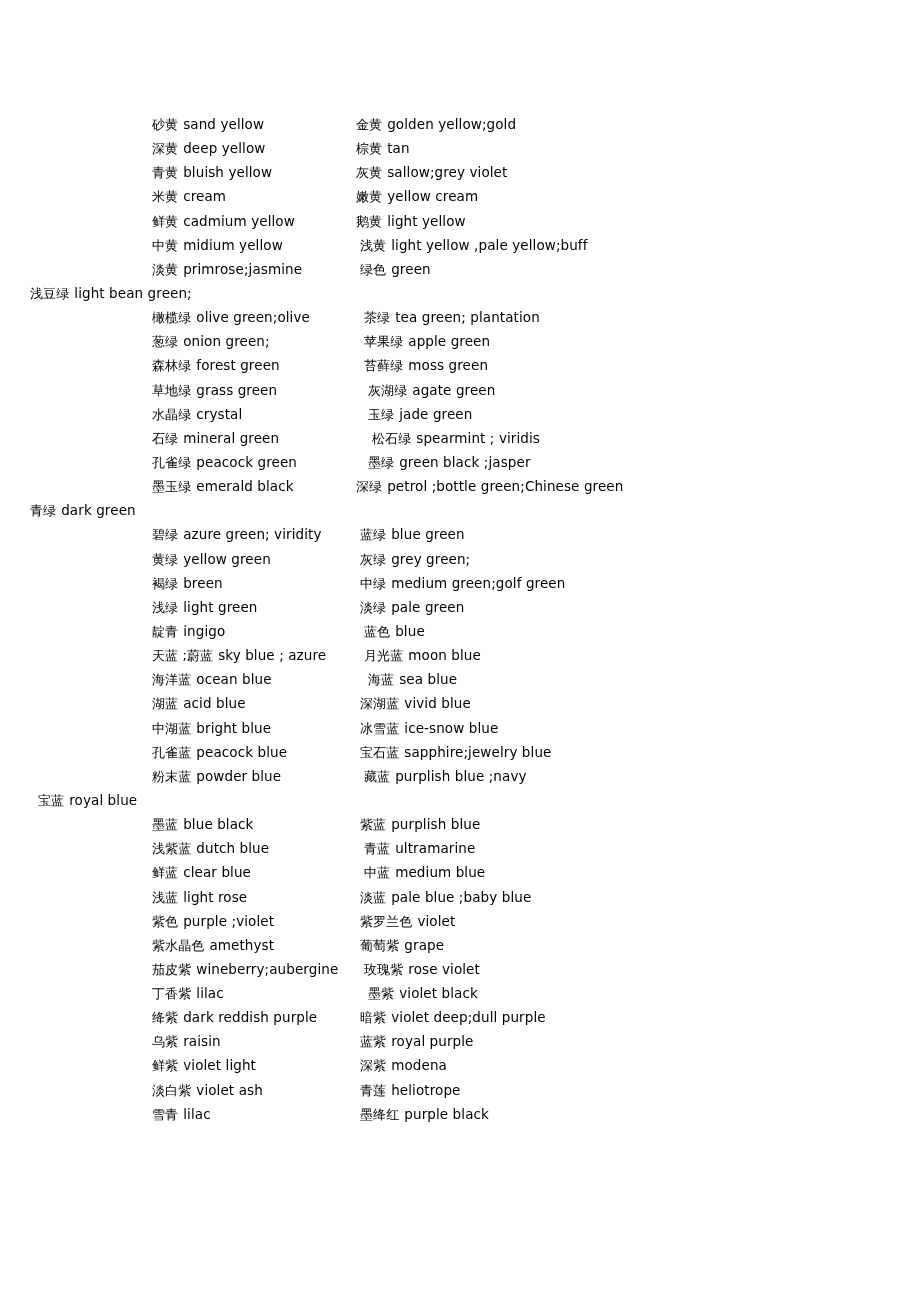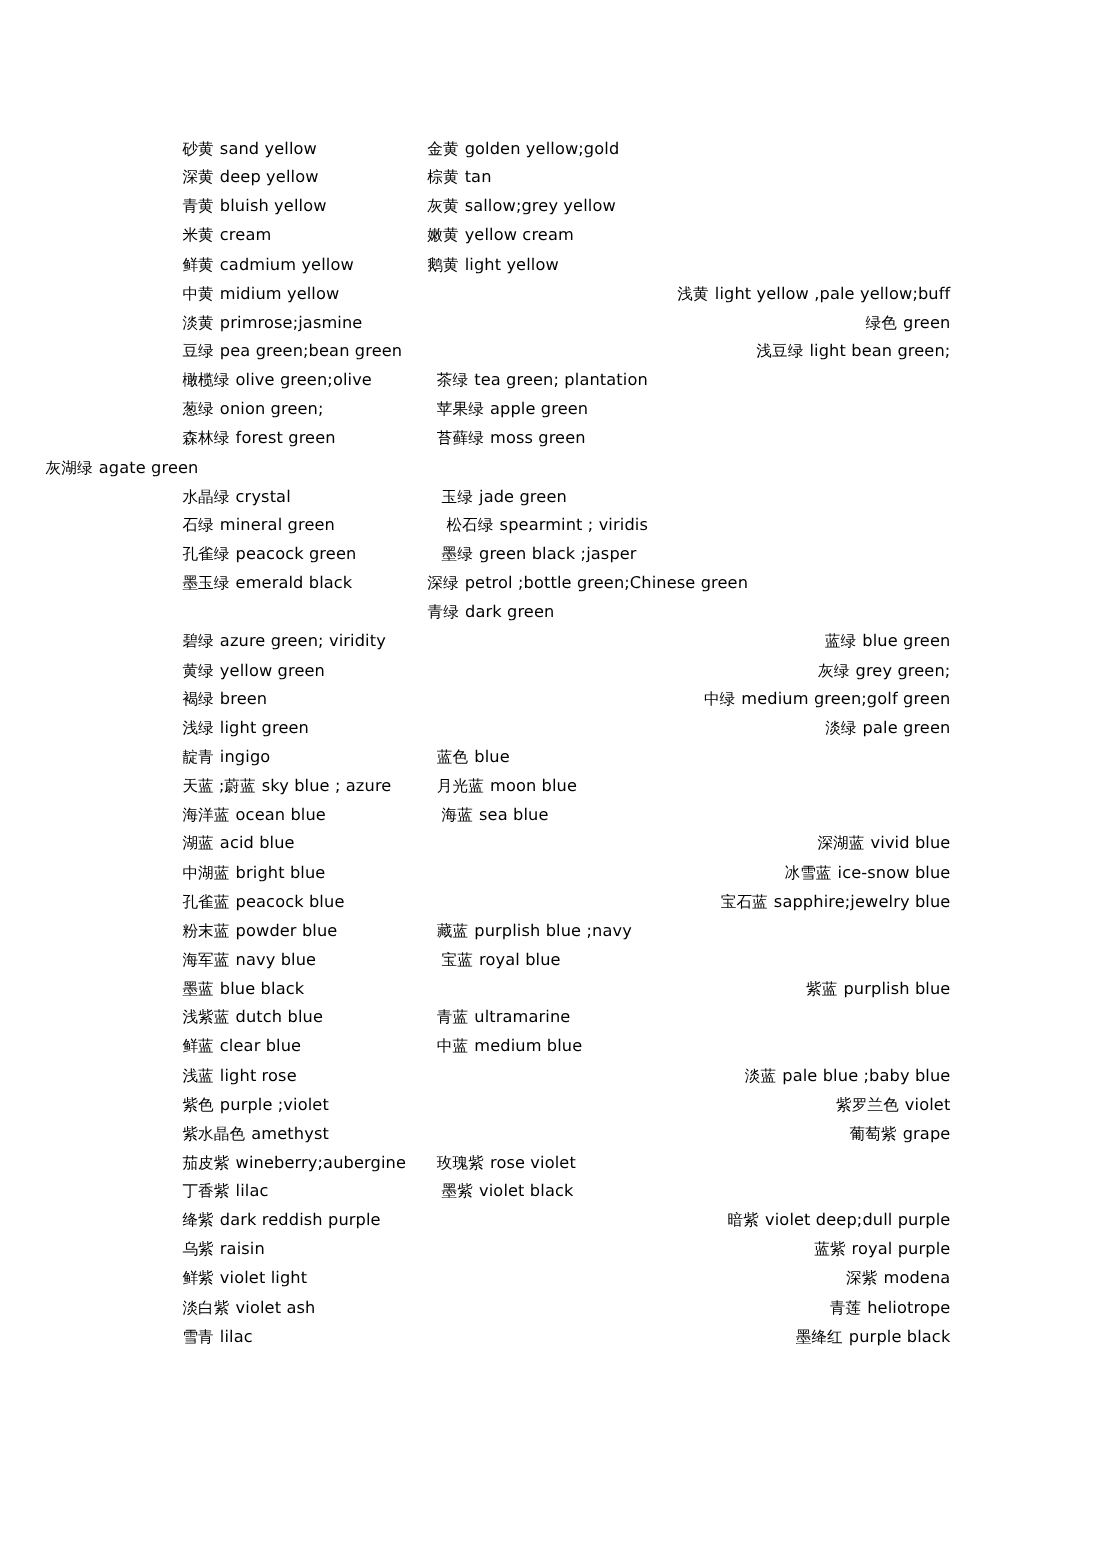--- a/index.html
+++ b/index.html
@@ -61,75 +61,75 @@
   .en {
     font-family: "DejaVu Sans", "Liberation Sans", sans-serif;
     font-size: 13.5px;
   }
   .sp {
     display: inline-block;
     width: 5px;
   }
   
   .i0 { padding-left: 14px; }
-  .i1 { padding-left: 18px; text-align: right; }
+  .i1 { padding-left: 18px; }
   .i2 { padding-left: 22px; }
   .i3 { padding-left: 26px; }
   .i4 { padding-left: 30px; }
 </style>
 </head>
 <body style="background: rgb(255, 255, 255); color: rgb(0, 0, 0);">
 
 <div id="page" style="background: rgb(255, 255, 255);">
   <div id="glossary">
       <div class="row">
         <div class="col col-left"><span class="cn">砂黄</span><span class="sp"></span><span class="en">sand yellow</span></div>
         <div class="col col-right i0"><span class="cn">金黄</span><span class="sp"></span><span class="en">golden yellow;gold</span></div>
       </div>
       <div class="row">
         <div class="col col-left"><span class="cn">深黄</span><span class="sp"></span><span class="en">deep yellow</span></div>
         <div class="col col-right i0"><span class="cn">棕黄</span><span class="sp"></span><span class="en">tan</span></div>
       </div>
       <div class="row">
         <div class="col col-left"><span class="cn">青黄</span><span class="sp"></span><span class="en">bluish yellow</span></div>
-        <div class="col col-right i0"><span class="cn">灰黄</span><span class="sp"></span><span class="en">sallow;grey yellow</span></div>
+        <div class="col col-right i0"><span class="cn">灰黄</span><span class="sp"></span><span class="en">sallow;grey violet</span></div>
       </div>
       <div class="row">
         <div class="col col-left"><span class="cn">米黄</span><span class="sp"></span><span class="en">cream</span></div>
         <div class="col col-right i0"><span class="cn">嫩黄</span><span class="sp"></span><span class="en">yellow cream</span></div>
       </div>
       <div class="row">
         <div class="col col-left"><span class="cn">鲜黄</span><span class="sp"></span><span class="en">cadmium yellow</span></div>
         <div class="col col-right i0"><span class="cn">鹅黄</span><span class="sp"></span><span class="en">light yellow</span></div>
       </div>
       <div class="row">
         <div class="col col-left"><span class="cn">中黄</span><span class="sp"></span><span class="en">midium yellow</span></div>
         <div class="col col-right i1"><span class="cn">浅黄</span><span class="sp"></span><span class="en">light yellow ,pale yellow;buff</span></div>
       </div>
       <div class="row">
         <div class="col col-left"><span class="cn">淡黄</span><span class="sp"></span><span class="en">primrose;jasmine</span></div>
         <div class="col col-right i1"><span class="cn">绿色</span><span class="sp"></span><span class="en">green</span></div>
       </div>
       <div class="row">
-        <div class="col col-left"><span class="cn">豆绿</span><span class="sp"></span><span class="en">pea green;bean green</span></div>
         <div class="col col-right i1"><span class="cn">浅豆绿</span><span class="sp"></span><span class="en">light bean green;</span></div>
       </div>
       <div class="row">
         <div class="col col-left"><span class="cn">橄榄绿</span><span class="sp"></span><span class="en">olive green;olive</span></div>
         <div class="col col-right i2"><span class="cn">茶绿</span><span class="sp"></span><span class="en">tea green; plantation</span></div>
       </div>
       <div class="row">
         <div class="col col-left"><span class="cn">葱绿</span><span class="sp"></span><span class="en">onion green;</span></div>
         <div class="col col-right i2"><span class="cn">苹果绿</span><span class="sp"></span><span class="en">apple green</span></div>
       </div>
       <div class="row">
         <div class="col col-left"><span class="cn">森林绿</span><span class="sp"></span><span class="en">forest green</span></div>
         <div class="col col-right i2"><span class="cn">苔藓绿</span><span class="sp"></span><span class="en">moss green</span></div>
       </div>
       <div class="row">
+        <div class="col col-left"><span class="cn">草地绿</span><span class="sp"></span><span class="en">grass green</span></div>
         <div class="col col-right i3"><span class="cn">灰湖绿</span><span class="sp"></span><span class="en">agate green</span></div>
       </div>
       <div class="row">
         <div class="col col-left"><span class="cn">水晶绿</span><span class="sp"></span><span class="en">crystal</span></div>
         <div class="col col-right i3"><span class="cn">玉绿</span><span class="sp"></span><span class="en">jade green</span></div>
       </div>
       <div class="row">
         <div class="col col-left"><span class="cn">石绿</span><span class="sp"></span><span class="en">mineral green</span></div>
         <div class="col col-right i4"><span class="cn">松石绿</span><span class="sp"></span><span class="en">spearmint ; viridis</span></div>
       </div>
@@ -182,21 +182,20 @@
       </div>
       <div class="row">
         <div class="col col-left"><span class="cn">孔雀蓝</span><span class="sp"></span><span class="en">peacock blue</span></div>
         <div class="col col-right i1"><span class="cn">宝石蓝</span><span class="sp"></span><span class="en">sapphire;jewelry blue</span></div>
       </div>
       <div class="row">
         <div class="col col-left"><span class="cn">粉末蓝</span><span class="sp"></span><span class="en">powder blue</span></div>
         <div class="col col-right i2"><span class="cn">藏蓝</span><span class="sp"></span><span class="en">purplish blue ;navy</span></div>
       </div>
       <div class="row">
-        <div class="col col-left"><span class="cn">海军蓝</span><span class="sp"></span><span class="en">navy blue</span></div>
         <div class="col col-right i3"><span class="cn">宝蓝</span><span class="sp"></span><span class="en">royal blue</span></div>
       </div>
       <div class="row">
         <div class="col col-left"><span class="cn">墨蓝</span><span class="sp"></span><span class="en">blue black</span></div>
         <div class="col col-right i1"><span class="cn">紫蓝</span><span class="sp"></span><span class="en">purplish blue</span></div>
       </div>
       <div class="row">
         <div class="col col-left"><span class="cn">浅紫蓝</span><span class="sp"></span><span class="en">dutch blue</span></div>
         <div class="col col-right i2"><span class="cn">青蓝</span><span class="sp"></span><span class="en">ultramarine</span></div>
       </div>

